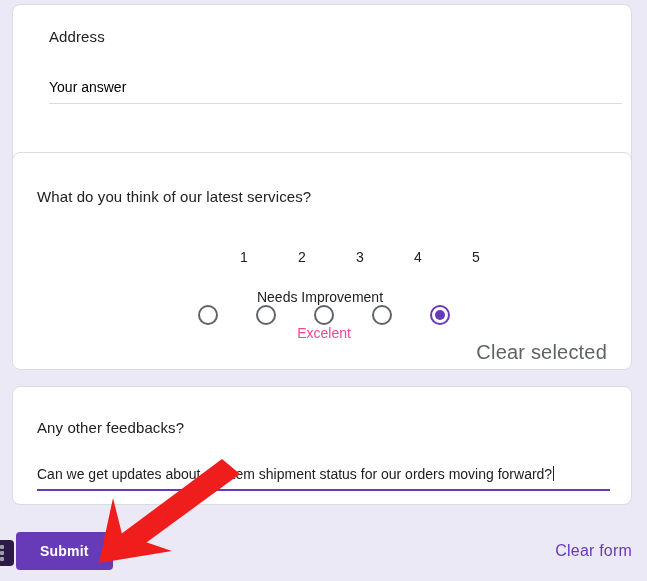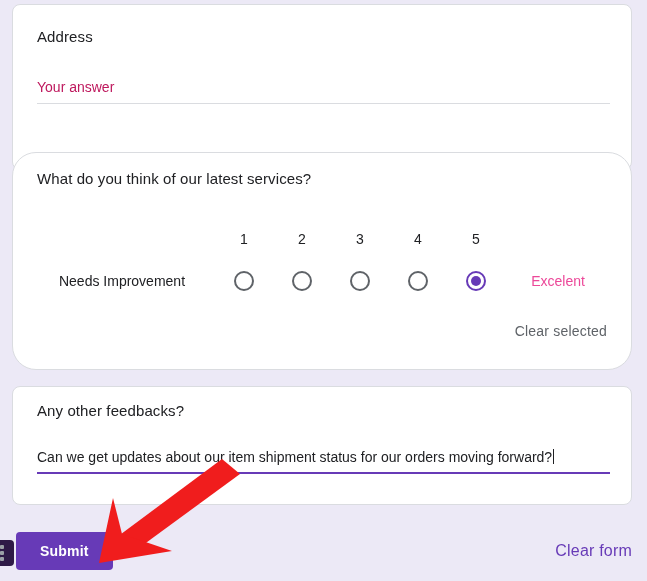--- a/index.html
+++ b/index.html
@@ -14,39 +14,39 @@
   }
 
   .card {
     background: #ffffff;
     border: 1px solid #dadce0;
     border-radius: 8px;
     width: 620px;
     padding: 24px;
   }
 
-  #card-address { position: absolute; left: 12px; top: 4px; height: 166px; padding: 22px 24px; }
-  #card-rating  { position: absolute; left: 12px; top: 152px; height: 218px; padding: 16px 24px; border-radius: 24px; }
-  #card-feedback{ position: absolute; left: 12px; top: 386px; height: 119px; padding: 14px 24px; }
+  #card-address { position: absolute; left: 12px; top: 4px; height: 166px; padding: 22px 36px; }
+  #card-rating  { position: absolute; left: 12px; top: 152px; height: 218px; padding: 34px 24px; }
+  #card-feedback{ position: absolute; left: 12px; top: 386px; height: 119px; padding: 31px 24px; }
 
   .q-title {
     font-size: 15px;
     color: #202124;
     line-height: 20px;
     letter-spacing: 0.1px;
   }
 
   
   .answer-field {
     margin-top: 30px;
     width: 573px;
   }
   .answer-placeholder {
     font-size: 14px;
-    color: #be185d;
+    color: #000000;
     line-height: 20px;
     padding-bottom: 6px;
   }
   .underline-idle { height: 1px; background: #dadce0; width: 100%; }
 
   
   .scale-block { margin-top: 12px; position: relative; height: 150px; }
 
   .scale-numbers {
     position: absolute;
@@ -62,20 +62,21 @@
     color: #202124;
   }
 
   .scale-row {
     position: absolute;
     left: 0;
     top: 70px;
     width: 574px;
     display: flex;
     align-items: center;
+    flex-direction: column;
   }
   .scale-low-label {
     width: 178px;
     text-align: center;
     font-size: 14px;
     color: #202124;
     padding-right: 8px;
   }
   .radios { width: 290px; display: flex; }
   .radio-cell {
@@ -109,21 +110,21 @@
     flex: 1;
     text-align: center;
     font-size: 14px;
     color: #ec4899;
   }
 
   .clear-selected {
     position: absolute;
     right: 0;
     top: 122px;
-    font-size: 14px;
+    font-size: 20px;
     color: #5f6368;
     cursor: pointer;
     letter-spacing: 0.2px;
   }
 
   
   .feedback-field {
     margin-top: 26px;
     width: 573px;
   }

